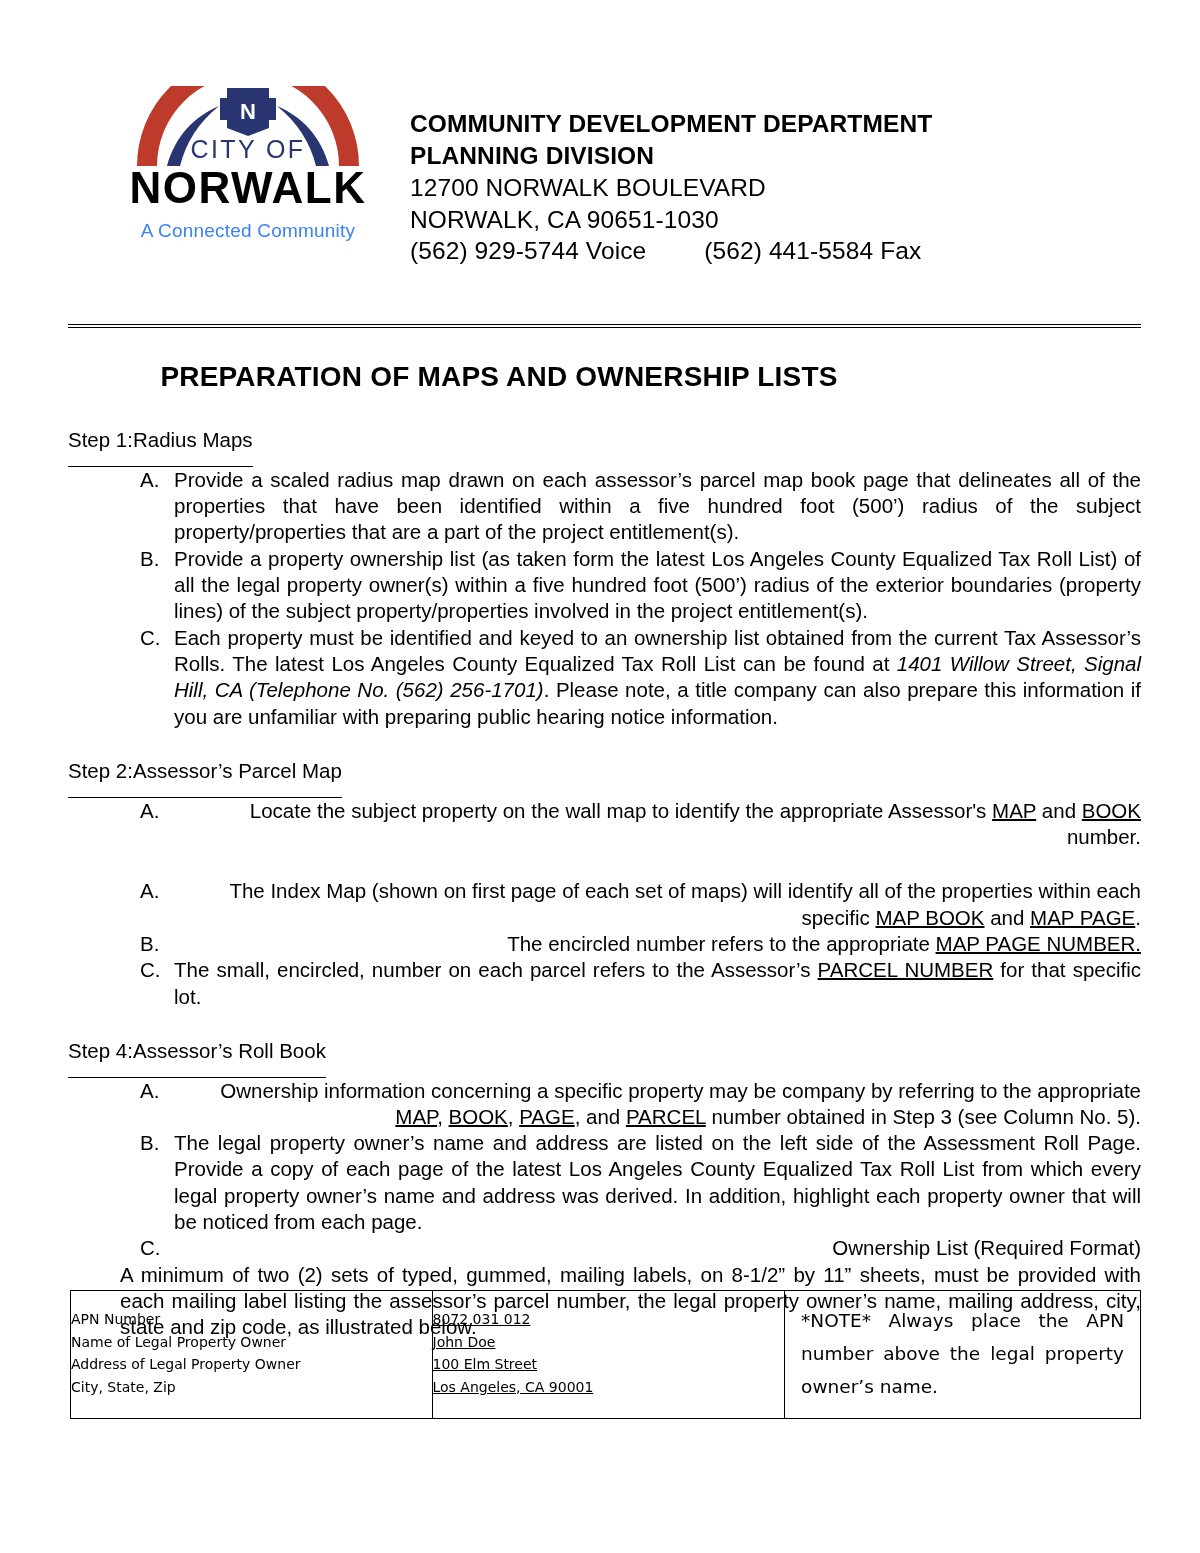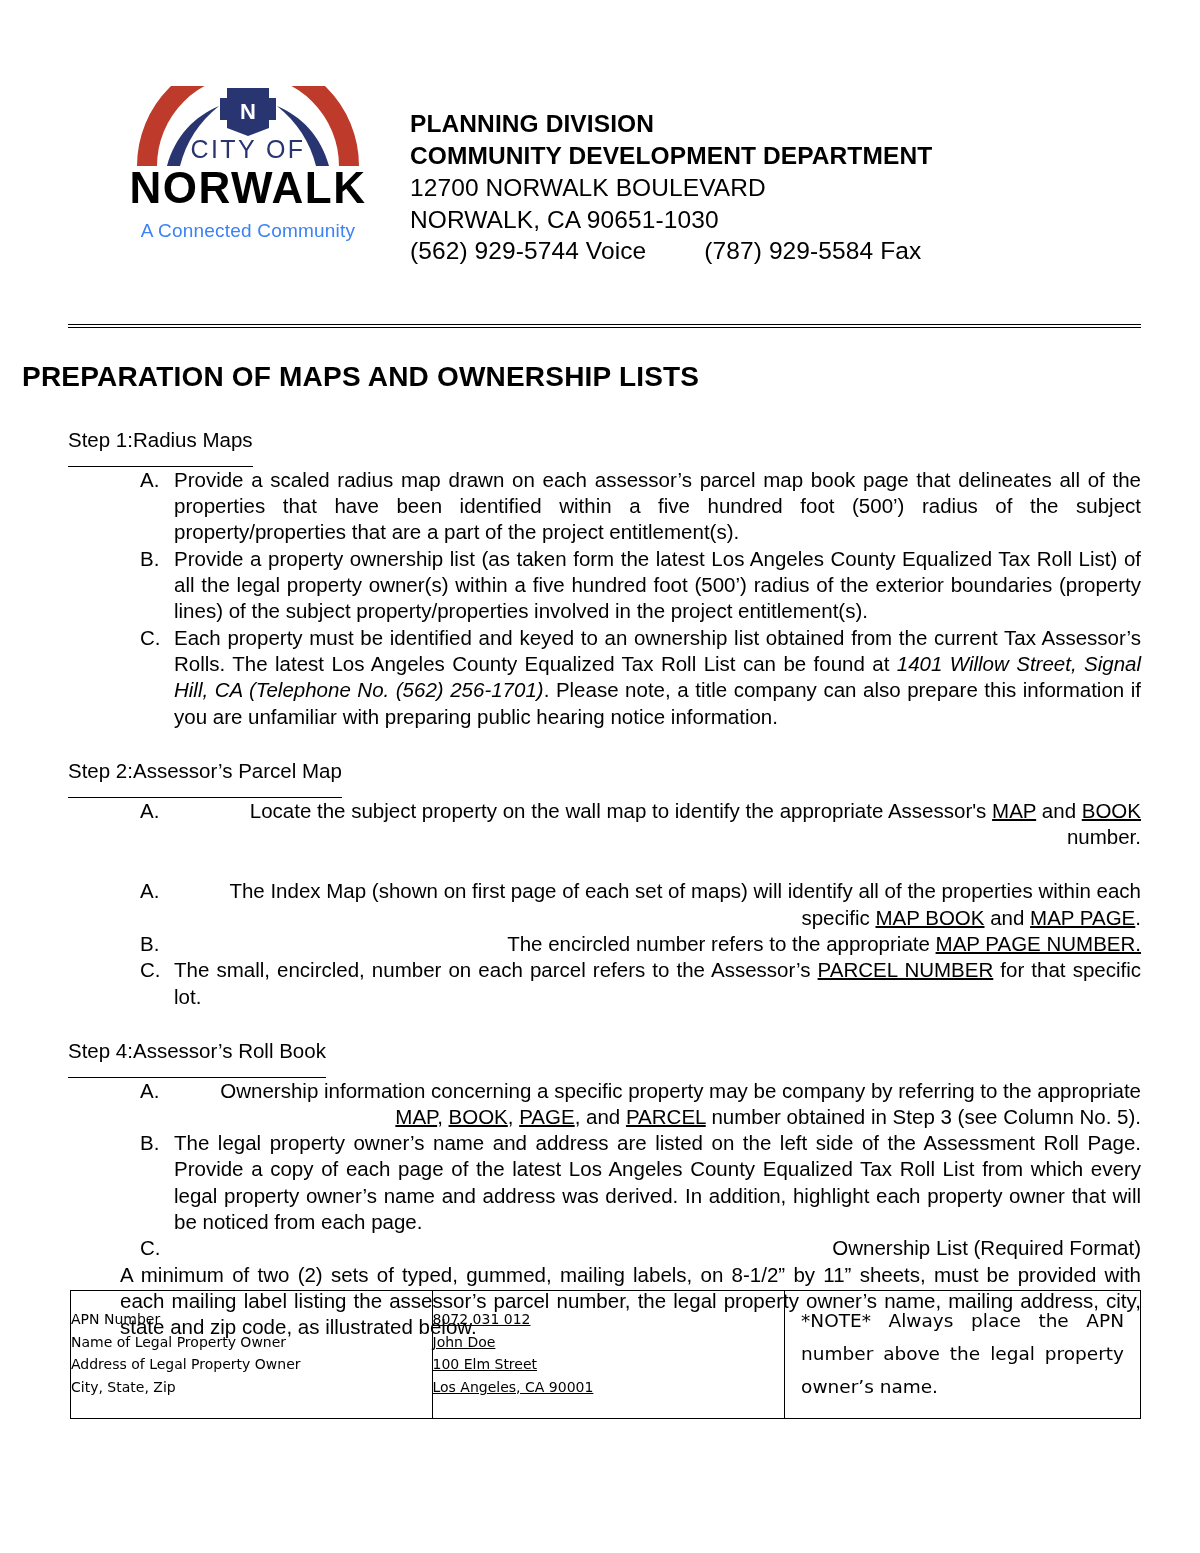--- a/index.html
+++ b/index.html
@@ -93,24 +93,24 @@
     border-bottom: 1.6px solid #000;
     box-sizing: border-box;
   }
 
   
   .doc-title {
     position: absolute;
     top: 361px;
     left: 0;
     width: 998px;
+    text-align: center;
     font-size: 28px;
     font-weight: bold;
     letter-spacing: 0.2px;
-    margin-left: 22px;
   }
 
   
   .body-wrap {
     position: absolute;
     top: 427px;
     left: 68px;
     width: 1073px;
   }
 
@@ -211,25 +211,25 @@
           <text x="125" y="33" text-anchor="middle" font-family="Liberation Sans, sans-serif" font-size="22" font-weight="bold" fill="#ffffff">N</text>
 
           <text x="125" y="72" text-anchor="middle" font-family="Liberation Sans, sans-serif" font-size="25" letter-spacing="2.4" fill="#283571">CITY OF</text>
         </svg>
       </div>
       <div class="logo-wordmark">NORWALK</div>
       <div class="logo-tagline">A Connected Community</div>
     </div>
 
     <div class="dept-block">
+      <div class="dept-line-bold">COMMUNITY DEVELOPMENT DEPARTMENT</div>
       <div class="dept-line-bold">PLANNING DIVISION</div>
-      <div class="dept-line-bold">COMMUNITY DEVELOPMENT DEPARTMENT</div>
       <div class="dept-line">12700 NORWALK BOULEVARD</div>
       <div class="dept-line">NORWALK, CA 90651-1030</div>
-      <div class="dept-line"><span>(562) 929-5744 Voice</span><span class="fax-gap"></span><span>(787) 929-5584 Fax</span></div>
+      <div class="dept-line"><span>(562) 929-5744 Voice</span><span class="fax-gap"></span><span>(562) 441-5584 Fax</span></div>
     </div>
   </div>
 
   <div class="divider"></div>
 
   <div class="doc-title">PREPARATION OF MAPS AND OWNERSHIP LISTS</div>
 
   <div class="body-wrap">
 
     <div class="step-block">

